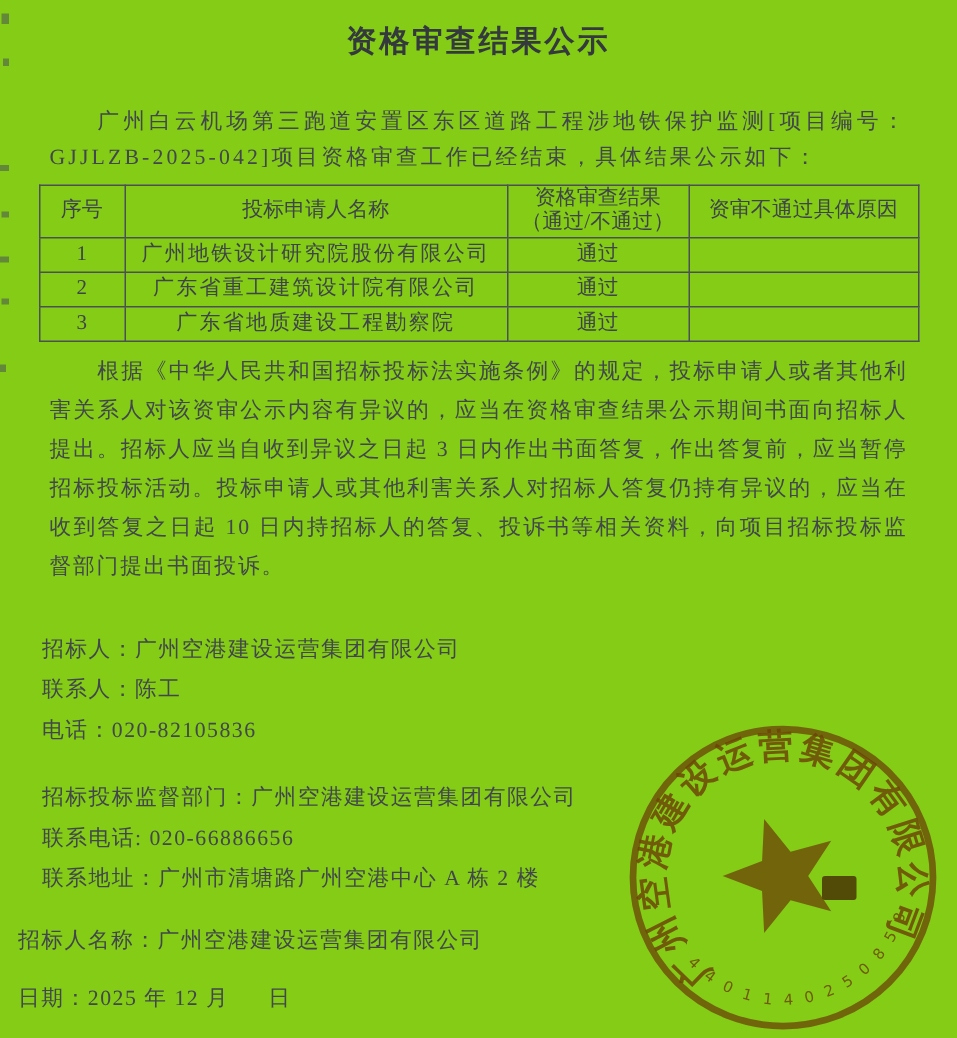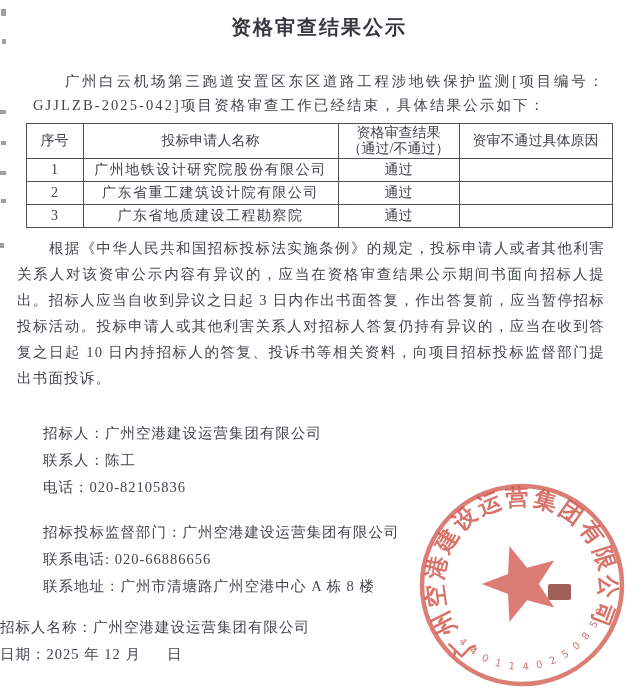--- a/index.html
+++ b/index.html
@@ -1,21 +1,21 @@
 <!DOCTYPE html>
 <html><head>
 <meta charset="utf-8">
 <style>
   html,body{margin:0;padding:0;}
   body{background:#e9e9e9;}
   .page{
     position:relative;
     width:638px;height:692px;
     margin:0 auto;
-    background:#ffffff;
+    background:#84cc16;
     font-family:"Liberation Serif","DejaVu Serif",serif;
     color:#41474c;
     overflow:hidden;
     box-shadow:0 0 4px rgba(0,0,0,.2);
   }
   .doc-title{
     margin:14px 0 0;
     text-align:center;
     font-size:20px;
     font-weight:bold;
@@ -47,35 +47,35 @@
     white-space:nowrap;
   }
   table.result th{font-weight:normal;line-height:16.5px;height:34px;}
   table.result td{height:22px;line-height:22px;}
   .col-no{width:52px;}
   .col-name{width:250px;}
   .col-result{width:116px;}
   .col-reason{width:148px;}
   td.cell-name{text-align:left;padding-left:10px;letter-spacing:1.5px;}
   .notice{
-    margin:7px 33px 0 17px;
+    margin:7px 33px 0 33px;
     font-size:14.5px;
     line-height:26px;
     text-indent:2.2em;
     text-align:justify;
     text-justify:inter-character;
     letter-spacing:1.2px;
     font-family:Liberation Serif, serif;
   }
-  .block{margin:0 43px;}
+  .block{margin:0 28px;}
   .block p{margin:0;font-size:14.5px;line-height:27px;letter-spacing:1px;}
   .contact{margin-top:29px;}
   .supervision{margin-top:18px;}
   .signature{margin-top:14px;}
-  .signature p{margin:0;font-size:14.5px;line-height:27px;letter-spacing:1px;}
+  .signature p{margin:12px;font-size:14.5px;line-height:27px;letter-spacing:1px;}
   .sig-name{margin-left:307px;}
   .sig-date{margin-left:425px;}
   .day-gap{display:inline-block;width:26px;}
   .seal{
     position:absolute;
     left:402px;top:478px;
     width:240px;height:216px;
     mix-blend-mode:multiply;
     pointer-events:none;
   }
@@ -143,21 +143,21 @@
 
   <div class="block contact">
     <p>招标人：广州空港建设运营集团有限公司</p>
     <p>联系人：陈工</p>
     <p>电话：020-82105836</p>
   </div>
 
   <div class="block supervision">
     <p>招标投标监督部门：广州空港建设运营集团有限公司</p>
     <p>联系电话: 020-66886656</p>
-    <p>联系地址：广州市清塘路广州空港中心 A 栋 8 楼</p>
+    <p>联系地址：广州市清塘路广州空港中心 A 栋 2 楼</p>
   </div>
 
   <div class="signature">
     <p class="sig-name">招标人名称：广州空港建设运营集团有限公司</p>
     <p class="sig-date"><span>日期：2025 年 12 月</span><span class="day-gap"></span><span>日</span></p>
   </div>
 
   <svg class="seal" viewBox="0 0 240 216" xmlns="http://www.w3.org/2000/svg">
     <defs>
       <path id="ringArc" d="M 64.1,161.9 A 79,79 0 1 1 175.9,161.9" fill="none"></path>

